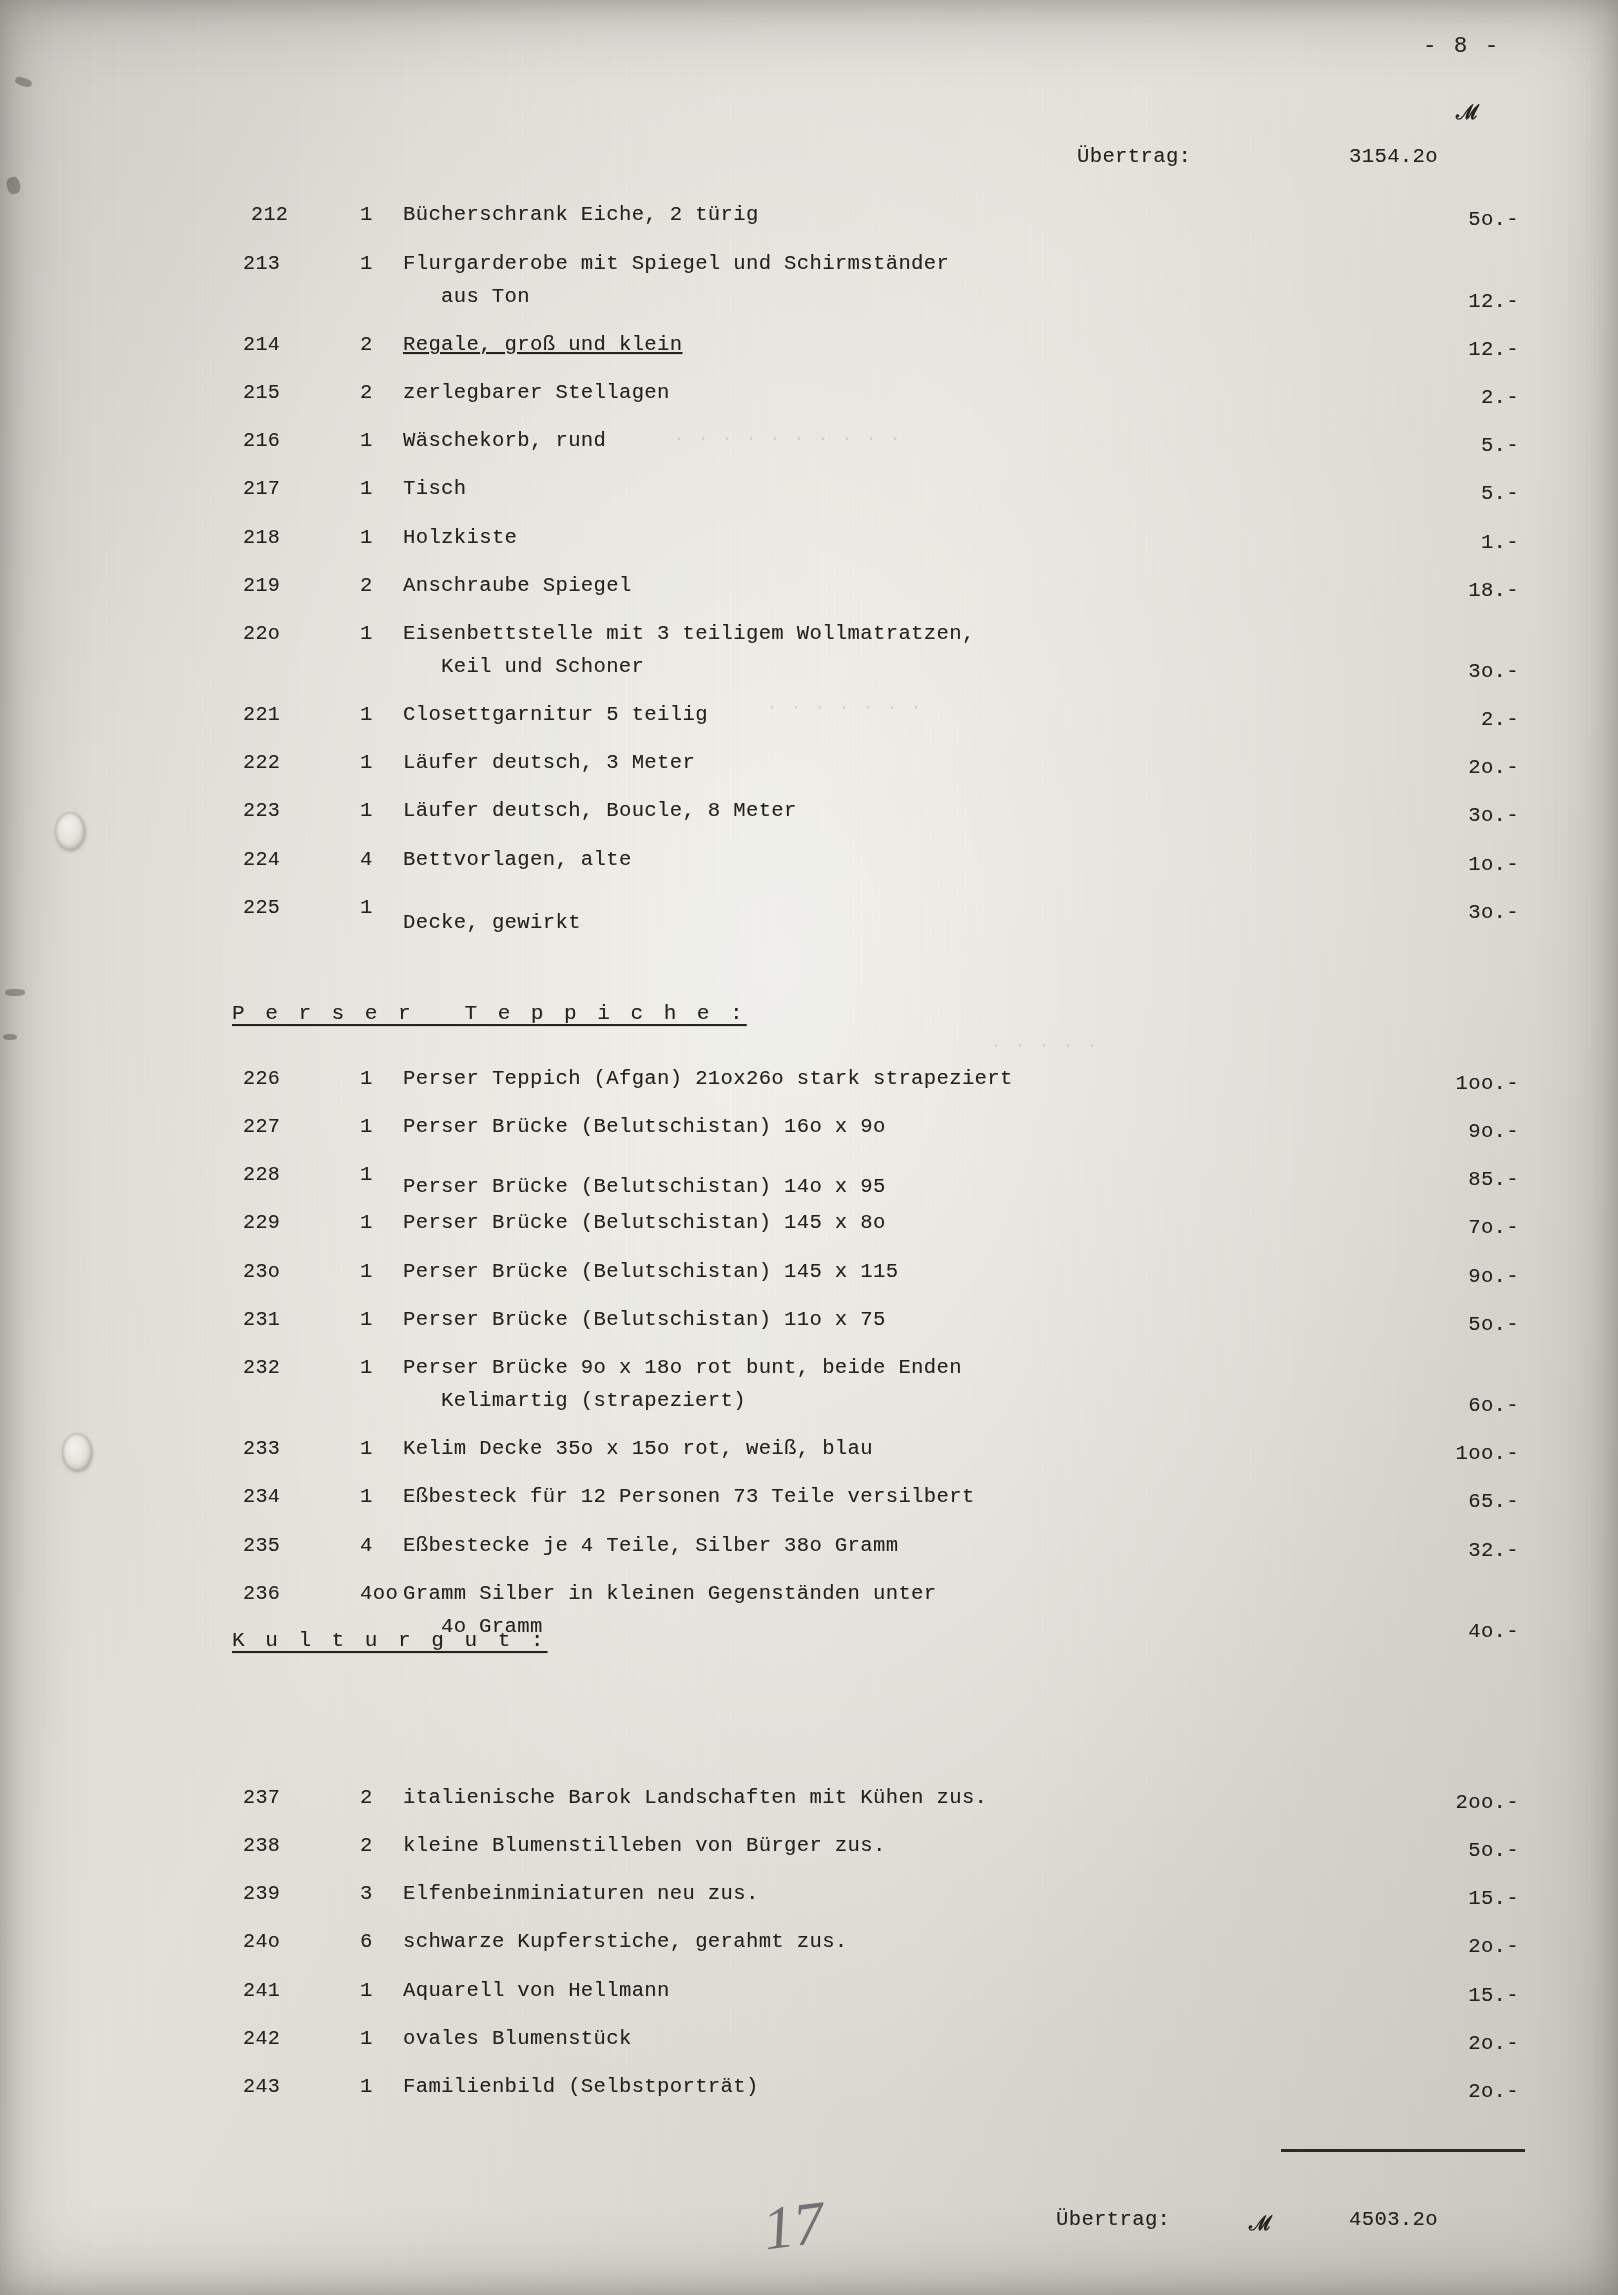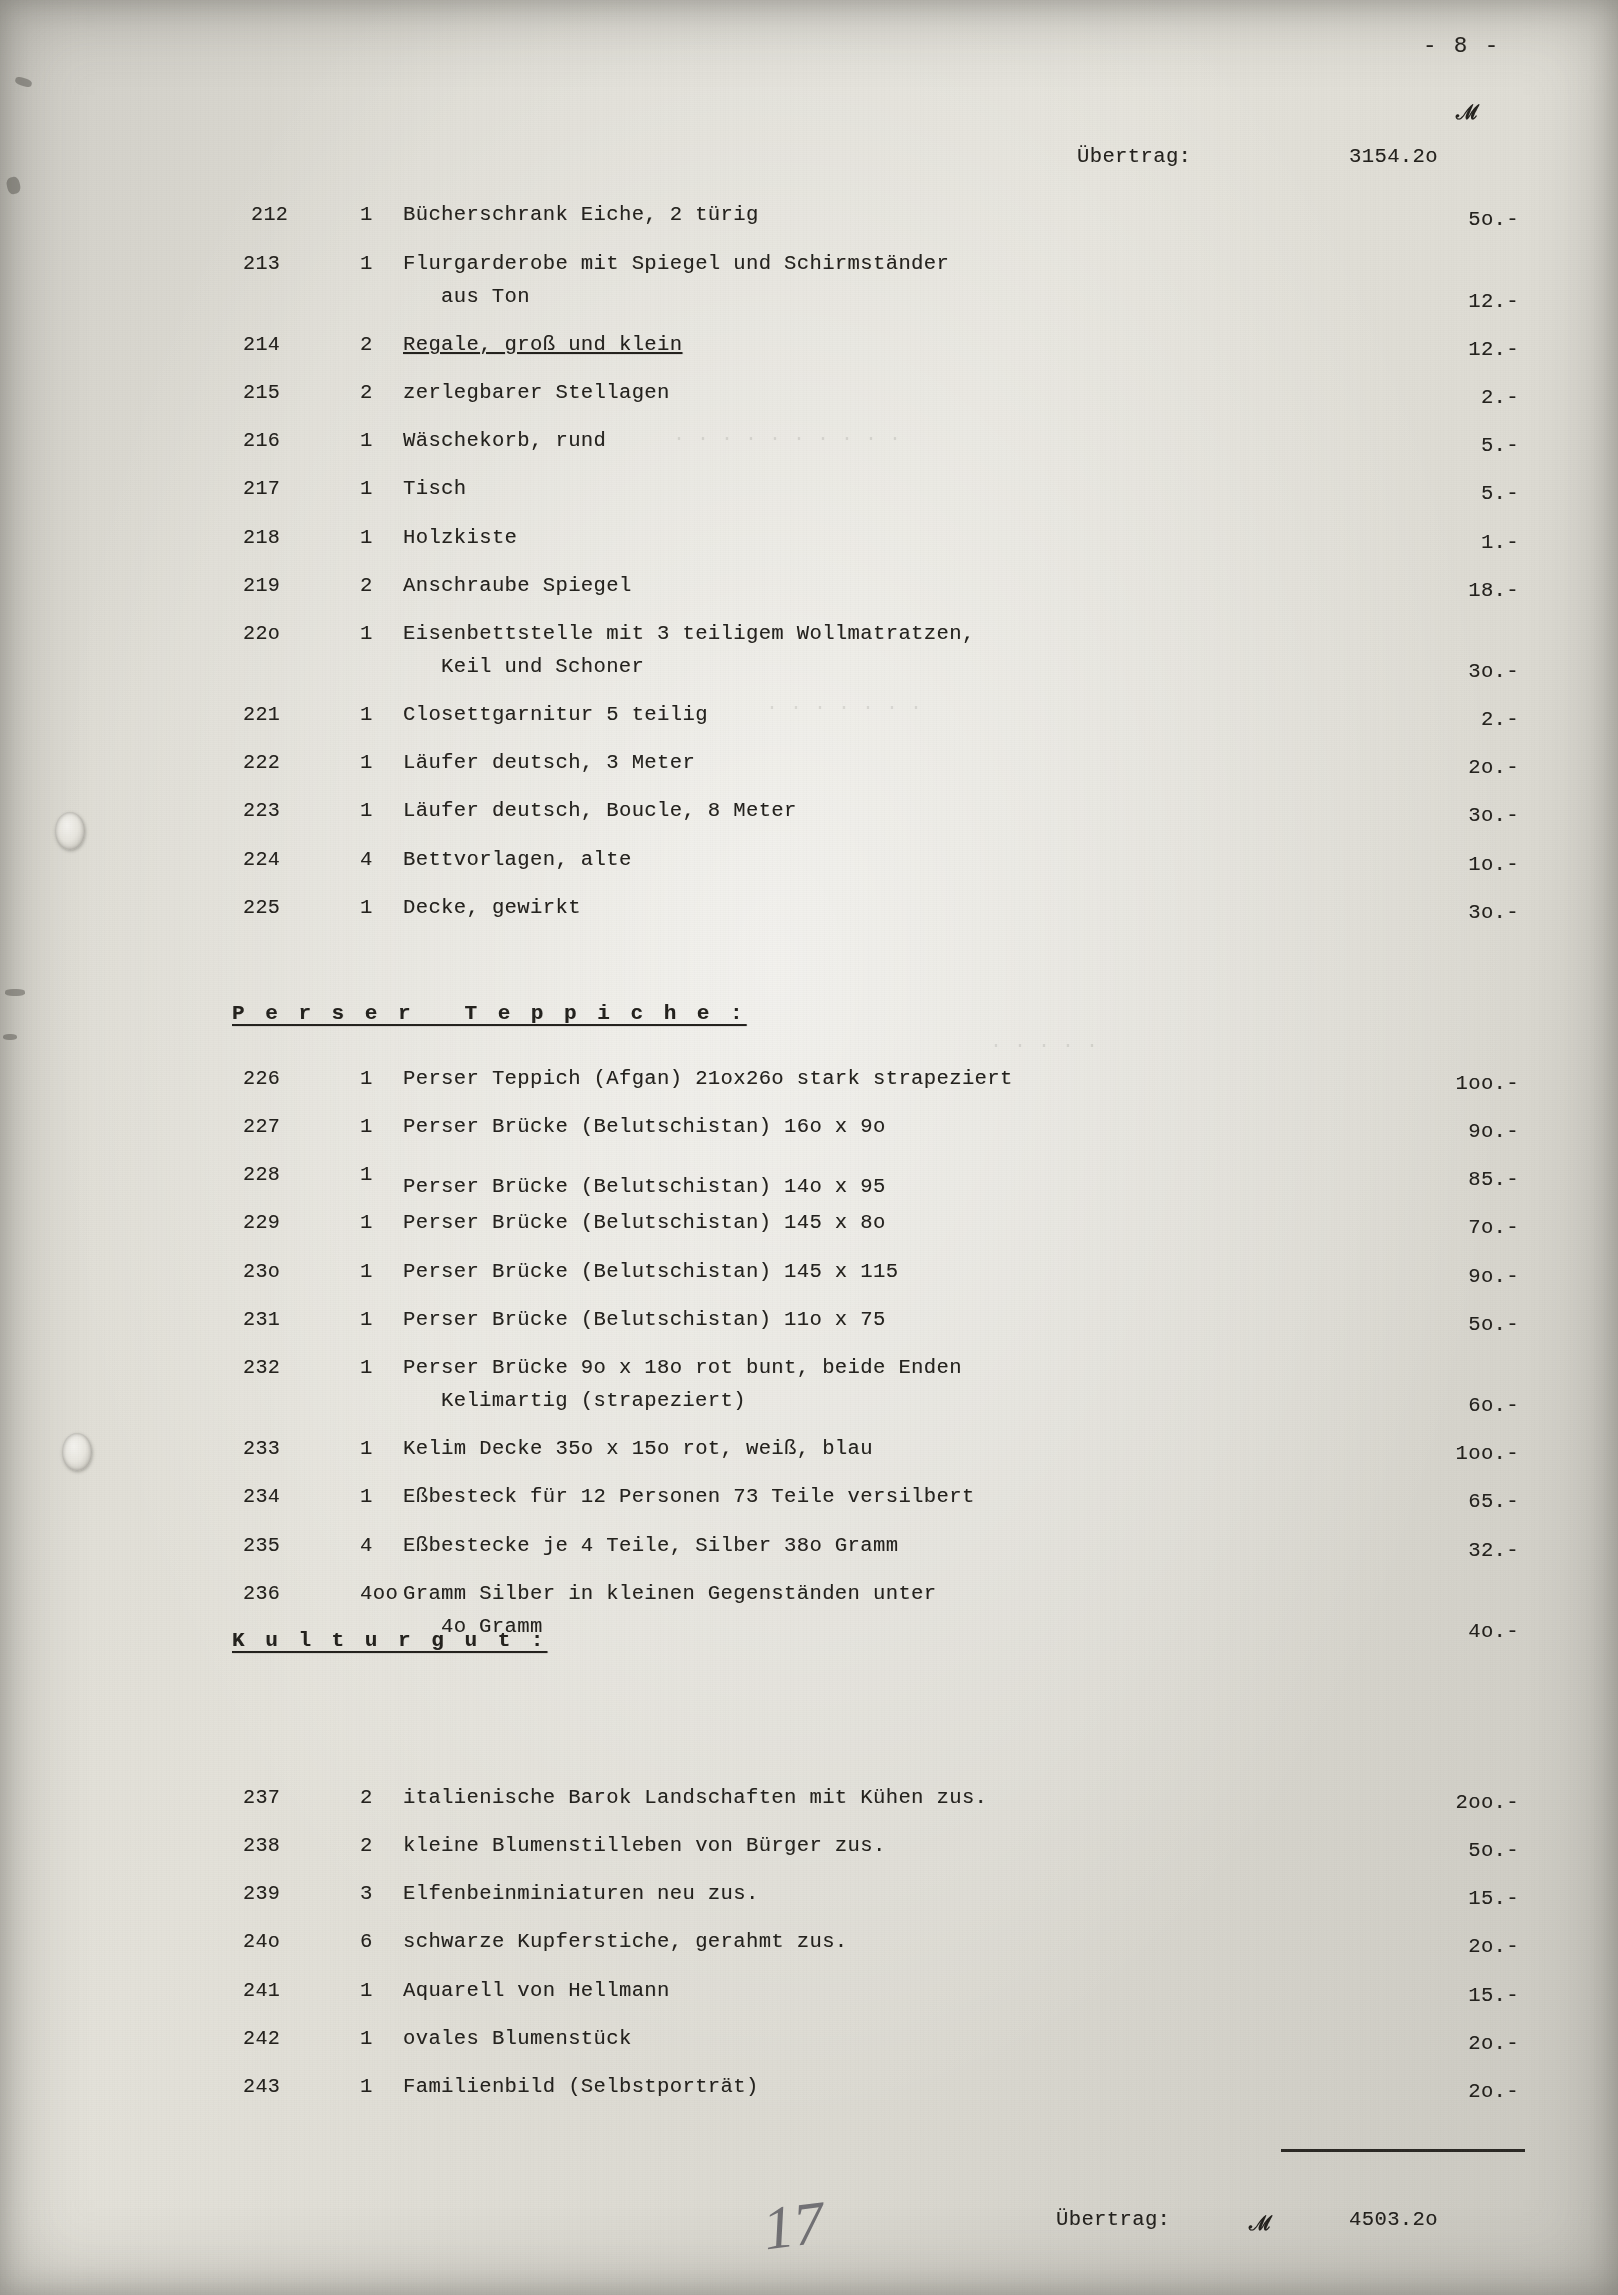--- a/index.html
+++ b/index.html
@@ -73,21 +73,21 @@
   .mark-sym {
     font-size: 20px;
     font-family: "DejaVu Serif", serif;
     font-weight: bold;
   }
   .section-head {
     font-size: 21px;
     letter-spacing: 4px;
     text-decoration: underline;
     text-underline-offset: 4.6px;
-    font-weight: bold;
+    font-weight: normal;
   }
   .row {
     position: absolute;
     left: 0;
     width: 1618px;
     height: 0;
   }
   .row .c-num { position: absolute; left: 243px; }
   .row .c-qty { position: absolute; left: 360px; }
   .row .c-desc { position: absolute; left: 403px; }
@@ -254,21 +254,21 @@
       </div>
       <div class="row" style="top: 848px;">
         <span class="txt num c-num" style="top: 0px;">224</span>
         <span class="txt body c-qty" style="top: 0px;">4</span>
         <span class="txt body c-desc" style="top: 0px;">Bettvorlagen, alte</span>
         <span class="txt price c-price" style="top: 5.3px;">1o.-</span>
       </div>
       <div class="row" style="top: 896px;">
         <span class="txt num c-num" style="top: 0px;">225</span>
         <span class="txt body c-qty" style="top: 0px;">1</span>
-        <span class="txt body c-desc" style="top: 0px; text-align: right;">Decke, gewirkt</span>
+        <span class="txt body c-desc" style="top: 15px; text-align: right;">Decke, gewirkt</span>
         <span class="txt price c-price" style="top: 5.3px;">3o.-</span>
       </div>
       <div class="txt section-head" style="left: 232px; top: 1002px;">P e r s e r   T e p p i c h e :</div>
       <div class="row" style="top: 1067px;">
         <span class="txt num c-num" style="top: 0px;">226</span>
         <span class="txt body c-qty" style="top: 0px;">1</span>
         <span class="txt body c-desc" style="top: 0px;">Perser Teppich (Afgan) 21ox26o stark strapeziert</span>
         <span class="txt price c-price" style="top: 5.3px;">1oo.-</span>
       </div>
       <div class="row" style="top: 1115px;">

